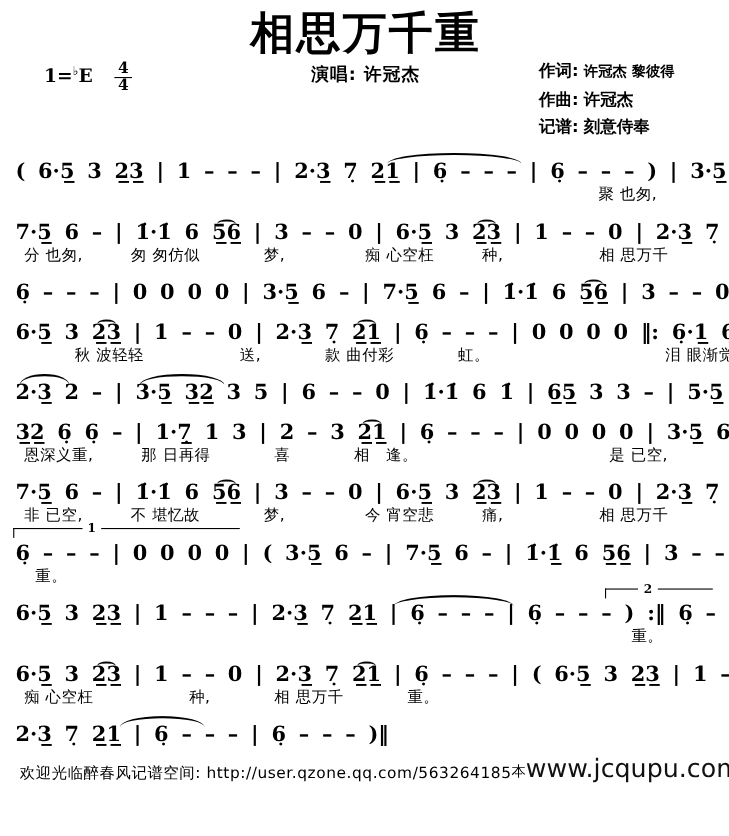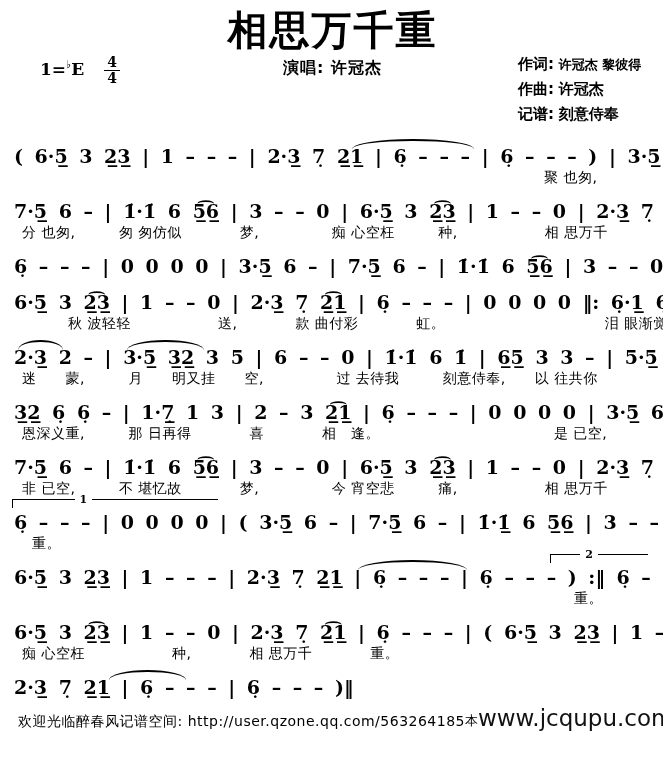--- a/index.html
+++ b/index.html
@@ -12,21 +12,21 @@
     font-weight:bold;font-size:40px;line-height:38px;padding-top:8px;letter-spacing:2px;}
   .performer{text-align:center;font-size:16px;font-weight:bold;margin-top:8px;letter-spacing:1px;}
   .keysig{position:absolute;left:28px;top:52px;font-size:17px;font-weight:bold;
     font-family:"DejaVu Serif",serif;white-space:nowrap;}
   .keysig sup{font-size:11px;}
   .timesig{display:inline-block;vertical-align:middle;margin-left:14px;font-size:14px;
     font-weight:bold;text-align:center;line-height:13px;}
   .timesig .num{display:block;border-bottom:1.5px solid #000;padding:0 3px 1px;}
   .timesig .den{display:block;padding-top:1px;}
   .credits{position:absolute;left:478px;top:48px;font-size:15px;line-height:25px;white-space:nowrap;}
-  .credit-label{font-weight:bold;margin-left:28px;}
+  .credit-label{font-weight:bold;}
   .credit-value{font-weight:bold;}
   .credit-row.small .credit-value{font-size:13px;}
 
   
   .score{padding-top:2px;}
   .system{position:relative;padding:12px 0 0 2px;}
   .notation{font-family:"DejaVu Serif","Liberation Serif",serif;font-weight:bold;
     font-size:19px;line-height:24px;word-spacing:5px;white-space:nowrap;}
   .lyrics{font-size:14px;line-height:19px;white-space:nowrap;letter-spacing:0.5px;}
   .arc{position:absolute;top:7px;height:8px;border-top:2px solid #000;
@@ -89,21 +89,20 @@
     </div>
     <div class="system">
       <div class="notation">6̣ – – – | 0 0 0 0 | 3·5̲ 6 – | 7·5̲ 6 – | 1̇·1̇ 6 5̲͡6̲ | 3 – – 0 |</div>
     </div>
     <div class="system">
       <div class="notation">6·5̲ 3 2̲͡3̲ | 1 – – 0 | 2·3̲ 7̣ 2̲͡1̲ | 6̣ – – – | 0 0 0 0 ‖: 6̣·1̲ 6̣ 1 |</div>
       <div class="lyrics" style="padding-left: 8px; margin-left: 46px;">秋 波轻轻　　　　　　送,　　　　款 曲付彩　　　　虹。　　　　　　　　　　　泪 眼渐觉</div>
     </div>
     <div class="system">
       <div class="notation">2·3̲ 2 – | 3·5̲ 3̲2̲ 3 5 | 6 – – 0 | 1̇·1̇ 6 1̇ | 6̲5̲ 3 3 – | 5·5̲ 3 5 |</div>
-      <div class="lyrics" style="padding-left: 8px;">迷　　蒙,　　　月　　明又挂　　空,　　　　　过 去待我　　　刻意侍奉,　　以 往共你</div>
     <div class="arc" style="left: 1%; width: 7%;"></div>
         <div class="arc" style="left: 18%; width: 12%;"></div>
       </div>
     <div class="system">
       <div class="notation">3̲2̲ 6̣ 6̣ – | 1·7̲̣ 1 3 | 2 – 3 2̲͡1̲ | 6̣ – – – | 0 0 0 0 | 3·5̲ 6 – |</div>
       <div class="lyrics" style="padding-left: 8px;">恩深义重,　　　那 日再得　　　　喜　　　　相　逢。　　　　　　　　　　　　是 已空,</div>
     </div>
     <div class="system">
       <div class="notation">7·5̲ 6 – | 1̇·1̇ 6 5̲͡6̲ | 3 – – 0 | 6·5̲ 3 2̲͡3̲ | 1 – – 0 | 2·3̲ 7̣ 2̲͡1̲ |</div>
       <div class="lyrics" style="padding-left: 8px;">非 已空,　　　不 堪忆故　　　　梦,　　　　　今 宵空悲　　　痛,　　　　　　相 思万千</div>

